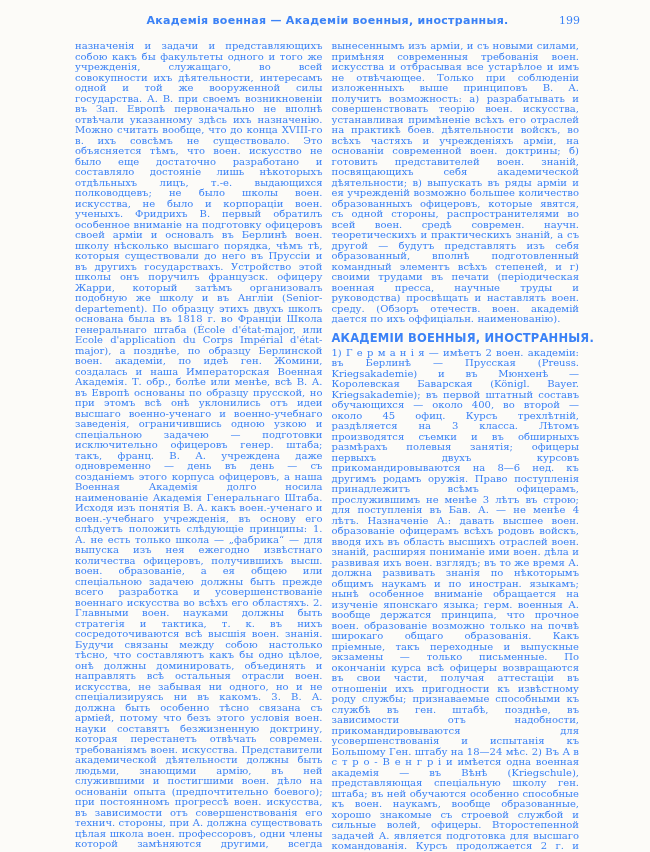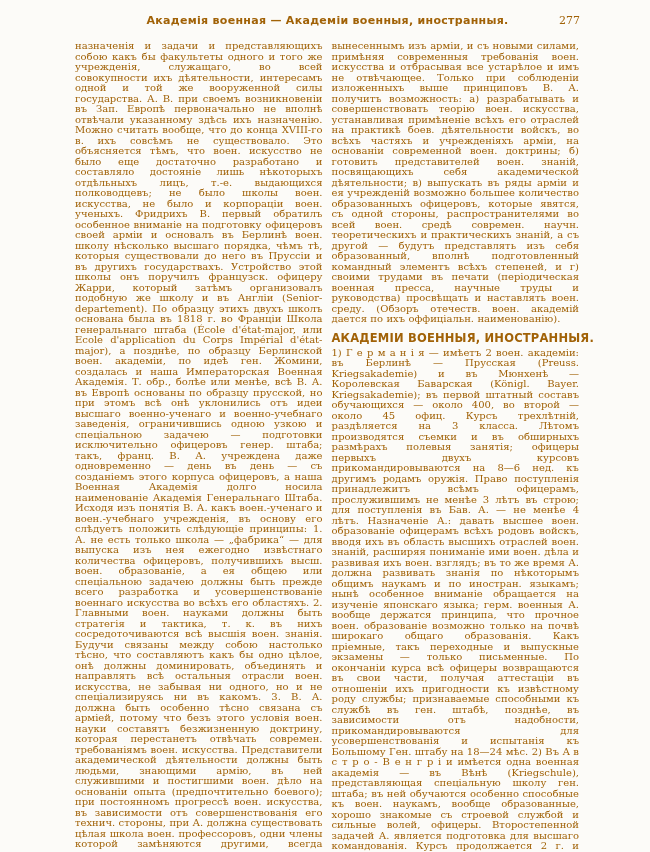--- a/index.html
+++ b/index.html
@@ -8,21 +8,21 @@
     width: 650px;
     height: 852px;
     overflow: hidden;
     background: #fcfbf8;
   }
   .page {
     position: relative;
     width: 638px;
     height: 852px;
     background: #fcfbf8;
-    color: #a16207;
+    color: #3b82f6;
     border-radius: 17px;
   }
   .running-header {
     position: absolute;
     top: 14px;
     left: 75px;
     right: 58px;
     height: 16px;
   }
   .header-title {
@@ -71,21 +71,21 @@
     white-space: nowrap;
   }
 </style>
 </head>
 <body>
 
 <div class="page">
 
   <div class="running-header">
     <div class="header-title">Академія военная — Академіи военныя, иностранныя.</div>
-    <div class="page-number">277</div>
+    <div class="page-number">199</div>
   </div>
 
   <div class="content">
 
     <div class="column">
       <p class="body-text">назначенія и задачи и представляющихъ собою какъ бы факультеты одного и того же учрежденія, служащаго, во всей совокупности ихъ дѣятельности, интересамъ одной и той же вооруженной силы государства. А. В. при своемъ возникновеніи въ Зап. Европѣ первоначально не вполнѣ отвѣчали указанному здѣсь ихъ назначенію. Можно считать вообще, что до конца XVIII-го в. ихъ совсѣмъ не существовало. Это объясняется тѣмъ, что воен. искусство не было еще достаточно разработано и составляло достояніе лишь нѣкоторыхъ отдѣльныхъ лицъ, т.-е. выдающихся полководцевъ; не было школы воен. искусства, не было и корпораціи воен. ученыхъ. Фридрихъ В. первый обратилъ особенное вниманіе на подготовку офицеровъ своей арміи и основалъ въ Берлинѣ воен. школу нѣсколько высшаго порядка, чѣмъ тѣ, которыя существовали до него въ Пруссіи и въ другихъ государствахъ. Устройство этой школы онъ поручилъ французск. офицеру Жарри, который затѣмъ организовалъ подобную же школу и въ Англіи (Senior-departement). По образцу этихъ двухъ школъ основана была въ 1818 г. во Франціи Школа генеральнаго штаба (École d'état-major, или Ecole d'application du Corps Impérial d'état-major), а позднѣе, по образцу Берлинской воен. академіи, по идеѣ ген. Жомини, создалась и наша Императорская Военная Академія. Т. обр., болѣе или менѣе, всѣ В. А. въ Европѣ основаны по образцу прусской, но при этомъ всѣ онѣ уклонились отъ идеи высшаго военно-ученаго и военно-учебнаго заведенія, ограничившись одною узкою и спеціальною задачею — подготовки исключительно офицеровъ генер. штаба; такъ, франц. В. А. учреждена даже одновременно — день въ день — съ созданіемъ этого корпуса офицеровъ, а наша Военная Академія долго носила наименованіе Академія Генеральнаго Штаба. Исходя изъ понятія В. А. какъ воен.-ученаго и воен.-учебнаго учрежденія, въ основу его слѣдуетъ положить слѣдующіе принципы: 1. А. не есть только школа — „фабрика“ — для выпуска изъ нея ежегодно извѣстнаго количества офицеровъ, получившихъ высш. воен. образованіе, а ея общею или спеціальною задачею должны быть прежде всего разработка и усовершенствованіе военнаго искусства во всѣхъ его областяхъ. 2. Главными воен. науками должны быть стратегія и тактика, т. к. въ нихъ сосредоточиваются всѣ высшія воен. знанія. Будучи связаны между собою настолько тѣсно, что составляютъ какъ бы одно цѣлое, онѣ должны доминировать, объединять и направлять всѣ остальныя отрасли воен. искусства, не забывая ни одного, но и не спеціализируясь ни въ какомъ. 3. В. А. должна быть особенно тѣсно связана съ арміей, потому что безъ этого условія воен. науки составятъ безжизненную доктрину, которая перестанетъ отвѣчать современ. требованіямъ воен. искусства. Представители академической дѣятельности должны быть людьми, знающими армію, въ ней служившими и постигшими воен. дѣло на основаніи опыта (предпочтительно боевого); при постоянномъ прогрессѣ воен. искусства, въ зависимости отъ совершенствованія его технич. стороны, при А. должна существовать цѣлая школа воен. профессоровъ, одни члены которой замѣняются другими, всегда готовыми преемственно продолжать то же дѣло, но съ новымъ опытомъ,</p>
     </div>
 
     <div class="column">
       <p class="body-text">вынесеннымъ изъ арміи, и съ новыми силами, примѣняя современныя требованія воен. искусства и отбрасывая все устарѣлое и имъ не отвѣчающее. Только при соблюденіи изложенныхъ выше принциповъ В. А. получитъ возможность: а) разрабатывать и совершенствовать теорію воен. искусства, устанавливая примѣненіе всѣхъ его отраслей на практикѣ боев. дѣятельности войскъ, во всѣхъ частяхъ и учрежденіяхъ арміи, на основаніи современной воен. доктрины; б) готовить представителей воен. знаній, посвящающихъ себя академической дѣятельности; в) выпускать въ ряды арміи и ея учрежденій возможно большее количество образованныхъ офицеровъ, которые явятся, съ одной стороны, распространителями во всей воен. средѣ современ. научн. теоретическихъ и практическихъ знаній, а съ другой — будутъ представлять изъ себя образованный, вполнѣ подготовленный командный элементъ всѣхъ степеней, и г) своими трудами въ печати (періодическая военная пресса, научные труды и руководства) просвѣщать и наставлять воен. среду. (Обзоръ отечеств. воен. академій дается по ихъ оффиціальн. наименованію).</p>

